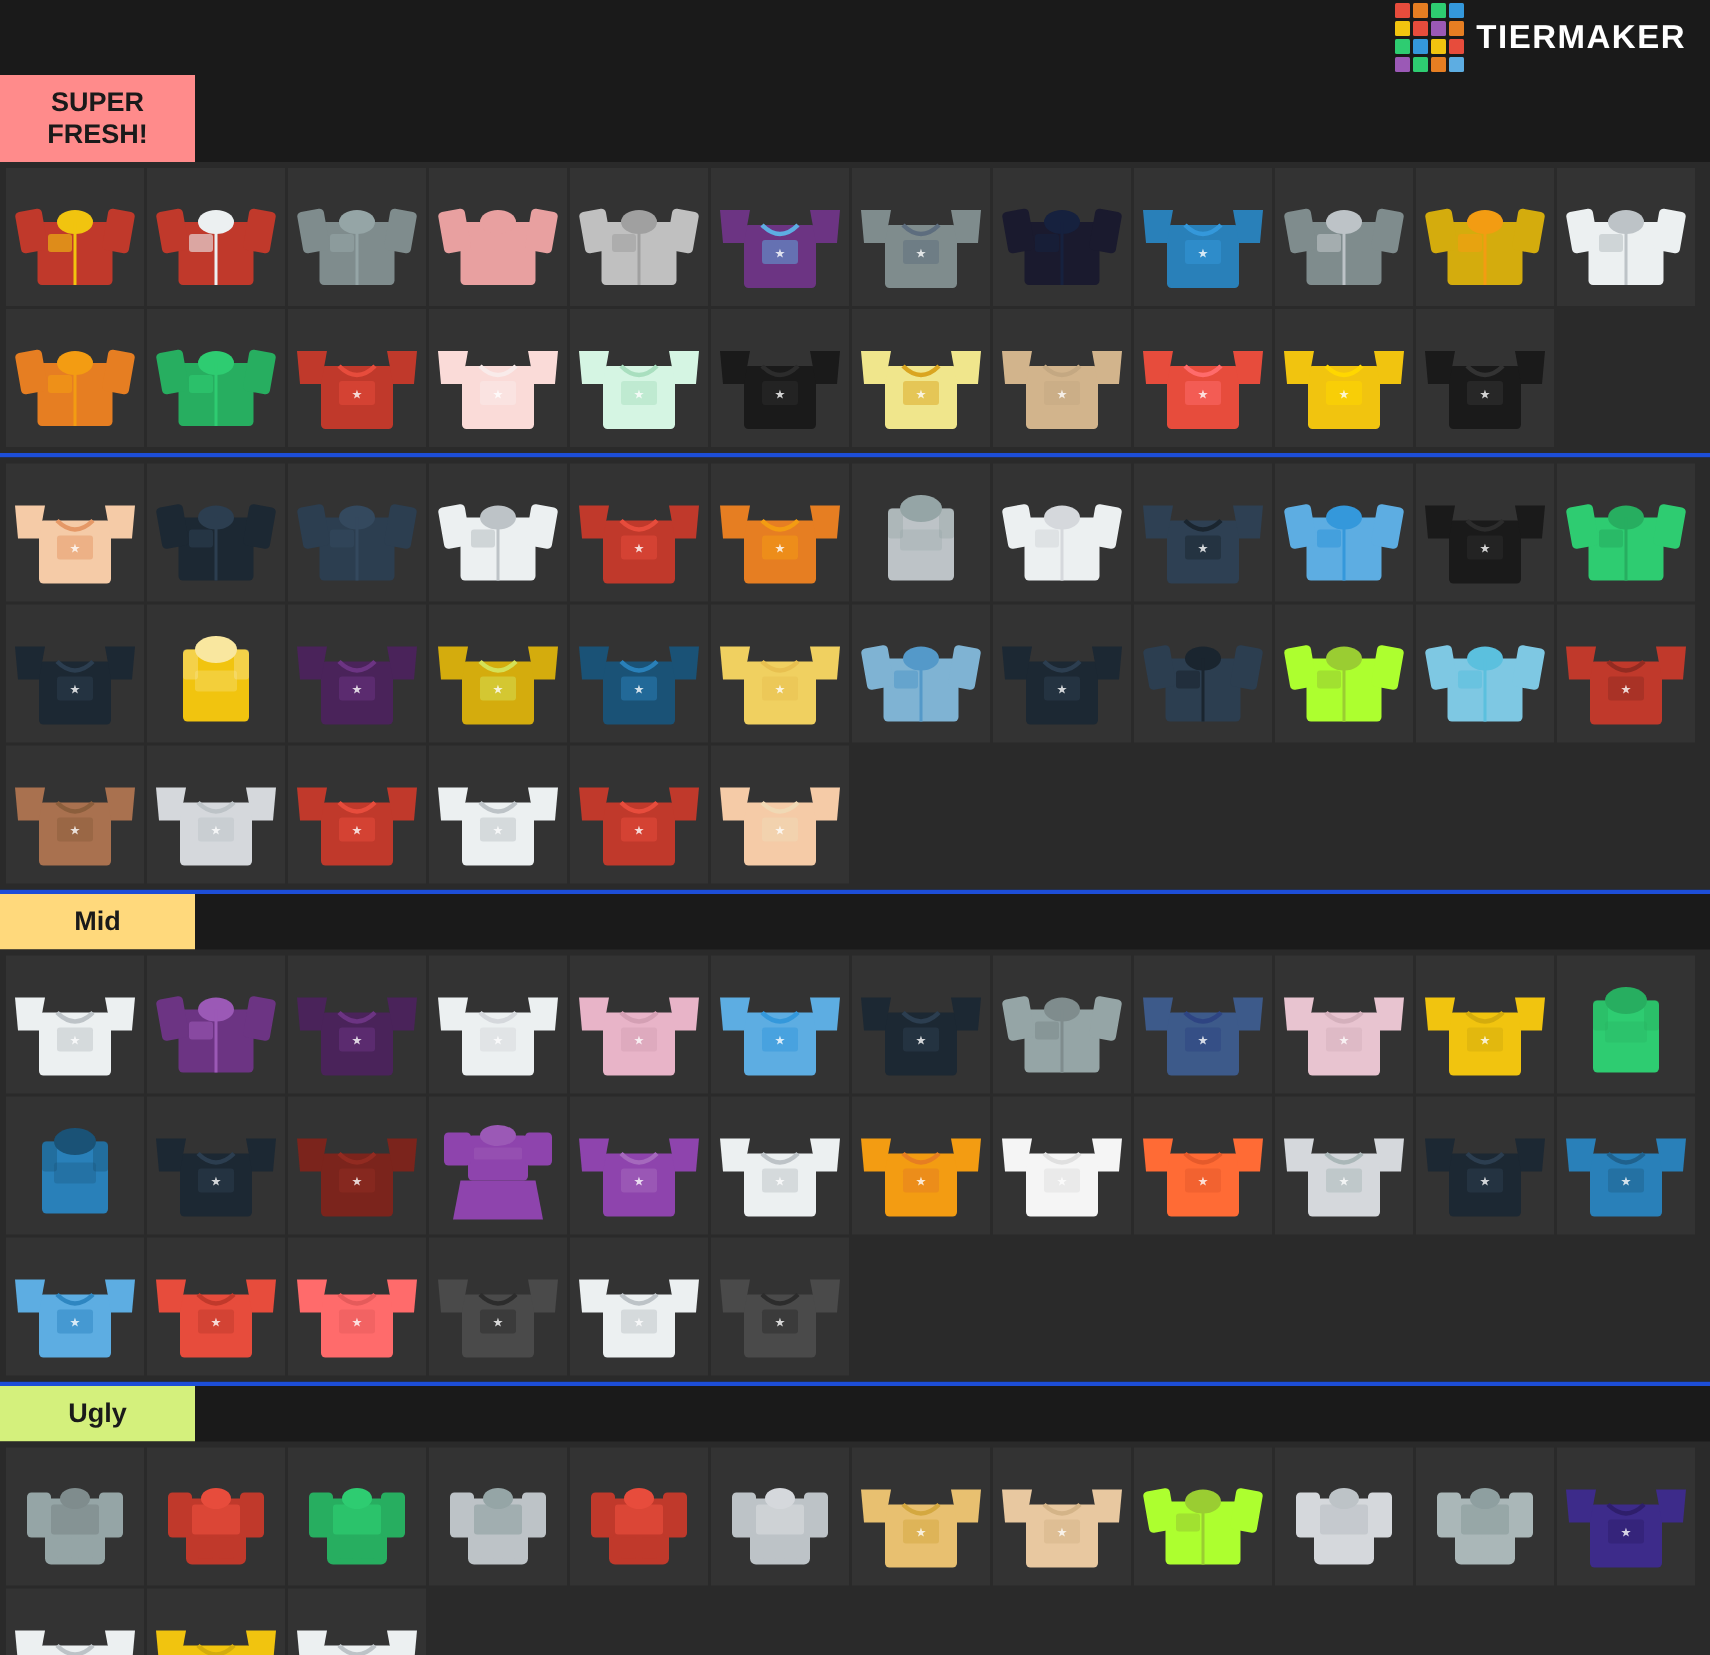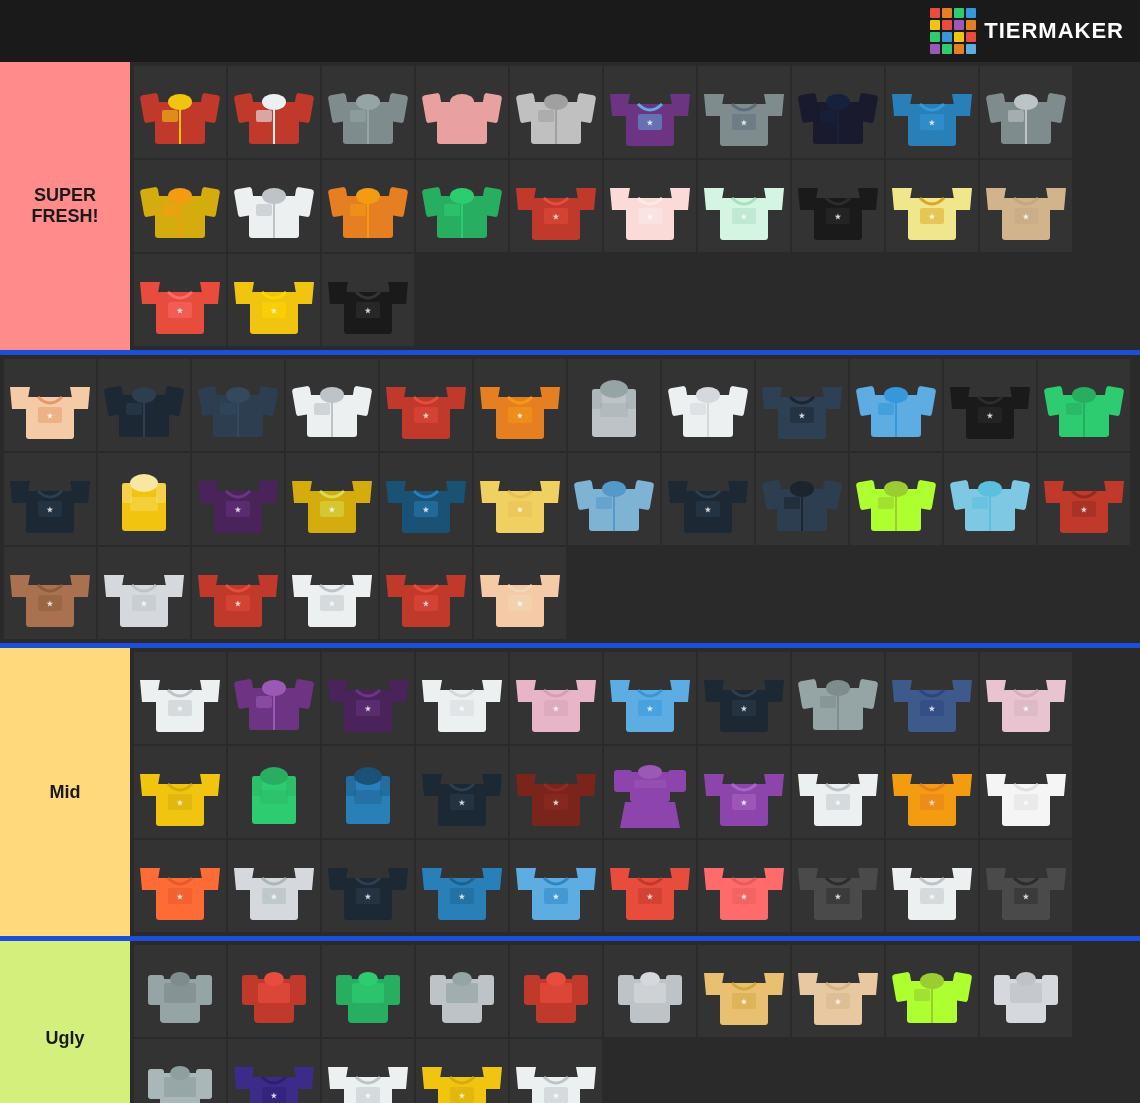--- a/index.html
+++ b/index.html
@@ -8,21 +8,21 @@
       font-family: Arial, sans-serif;
       width: 1140px;
       min-height: 1103px;
     }
     .header {
       background: #1a1a1a;
       display: flex;
       justify-content: flex-end;
       align-items: center;
       padding: 8px 16px;
-      height: 62px;
+      height: 50px;
     }
     .tiermaker-logo {
       display: flex;
       align-items: center;
       gap: 8px;
     }
     .logo-grid {
       display: grid;
       grid-template-columns: repeat(4, 10px);
       grid-template-rows: repeat(4, 10px);
@@ -35,21 +35,22 @@
     }
     .logo-text {
       font-size: 22px;
       font-weight: bold;
       color: white;
       letter-spacing: 1px;
       text-transform: uppercase;
     }
     .tier-row {
       display: flex;
-      border-bottom: 5px solid #1d4ed8;
+      border-bottom: 3px solid #1d4ed8;
+      flex-direction: column;
     }
     .tier-label {
       min-width: 130px;
       width: 130px;
       display: flex;
       align-items: center;
       justify-content: center;
       text-align: center;
       font-size: 18px;
       font-weight: bold;

